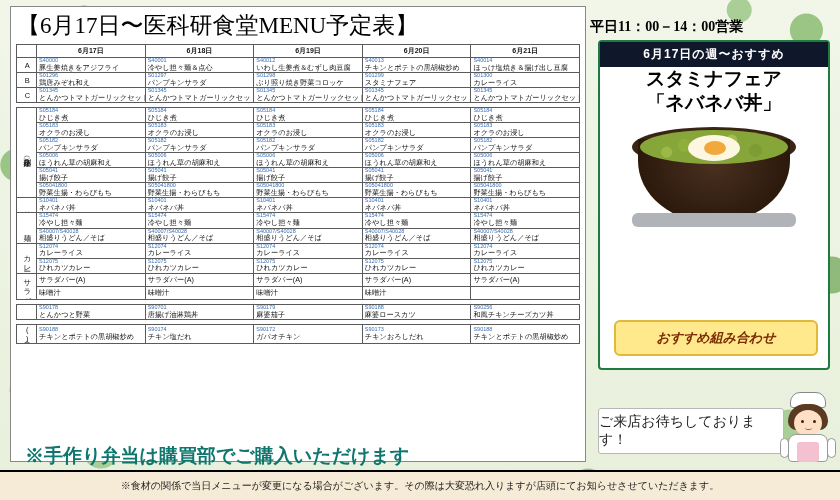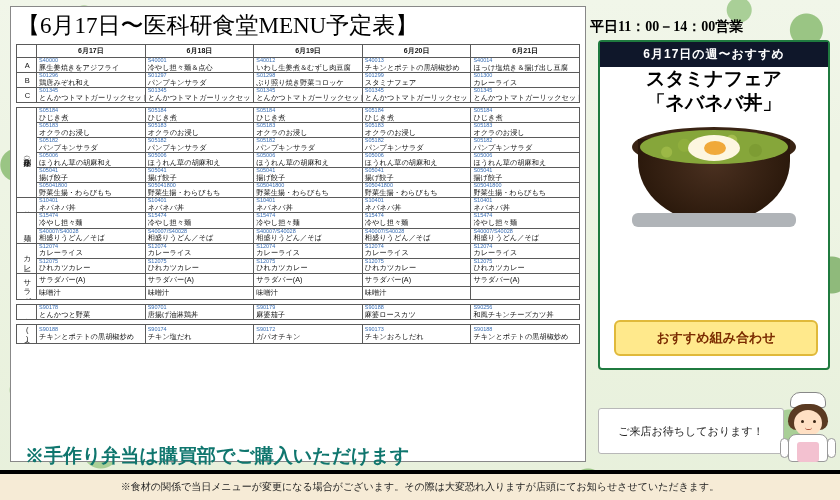--- a/index.html
+++ b/index.html
@@ -56,21 +56,21 @@
   .lab-green { background:#caeab0; }
   .lab-blue  { background:#bcd9f0; }
   .lab-yellow{ background:#fff2a8; }
   .spacer td { height:5px; border-left:1px solid #5a5a5a; border-right:1px solid #5a5a5a; border-top:none; border-bottom:none; background:#fff;}
   .note {
     position:absolute; left:14px; top:436px;
     font-family:"Liberation Serif", serif; font-size:19px; font-weight:bold; color:#0f766e;
   }
   .footer {
     position:absolute; left:0; bottom:0; width:840px; height:30px;
-    background:#f6ebd6; border-top:4px solid #000000;
+    background:#f6ebd6; border-top:2px solid #000000;
     display:flex; align-items:center; justify-content:center;
   }
   .footer span { font-size:10px; color:#222; }
   
   .promo {
     position:absolute; left:598px; top:40px; width:232px; height:330px;
     background:#fff; border:2px solid #1f7a3f; border-radius:4px;
   }
   .promo-hdr {
     background:#0f172a; color:#fff; font-size:12px; font-weight:bold;
@@ -110,27 +110,27 @@
     position:absolute; left:72px; top:20px; width:22px; height:14px;
     background:#f0a93a; border-radius:50%;
   }
   .tray {
     position:absolute; left:0px; top:92px; width:164px; height:14px;
     background:#b0b4b8; border-radius:6px;
   }
   .promo-combo {
     position:absolute; left:14px; bottom:12px; width:204px;
     background:#ffe98c; border:2px solid #e0b93a; border-radius:6px;
-    text-align:center; padding:7px 2px; color:#7a2b00; font-weight:bold; font-size:13px; line-height:1.35;
+    text-align:center; padding:7px 2px; color:#7a2b00; font-weight:bold; font-size:13px; line-height:1.35;font-style:italic;
   }
   .welcome {
     position:absolute; left:598px; top:408px; width:186px; height:46px;
     background:#fff; border:1px solid #b8b8b8; border-radius:3px;
     display:flex; align-items:center; justify-content:center;
-    font-size:11px; color:#222;
+    font-size:14px; color:#222;
   }
   
   .chef { position:absolute; left:780px; top:392px; width:56px; height:72px; }
   .chef-hat { position:absolute; left:10px; top:0; width:36px; height:16px; background:#fff; border:1px solid #888; border-radius:10px 10px 3px 3px; }
   .chef-hair { position:absolute; left:8px; top:12px; width:40px; height:26px; background:#5a3a22; border-radius:20px 20px 10px 10px; }
   .chef-face { position:absolute; left:14px; top:18px; width:28px; height:26px; background:#ffe0c4; border-radius:50%; }
   .chef-eye { position:absolute; top:28px; width:3px; height:3px; background:#3a2414; border-radius:50%; }
   .chef-eye.l { left:21px; } .chef-eye.r { left:33px; }
   .chef-mouth { position:absolute; left:25px; top:35px; width:7px; height:3px; border-bottom:1.5px solid #a8503a; border-radius:0 0 6px 6px; }
   .chef-body { position:absolute; left:8px; top:42px; width:40px; height:28px; background:#fff; border:1px solid #999; border-radius:8px 8px 4px 4px; }

